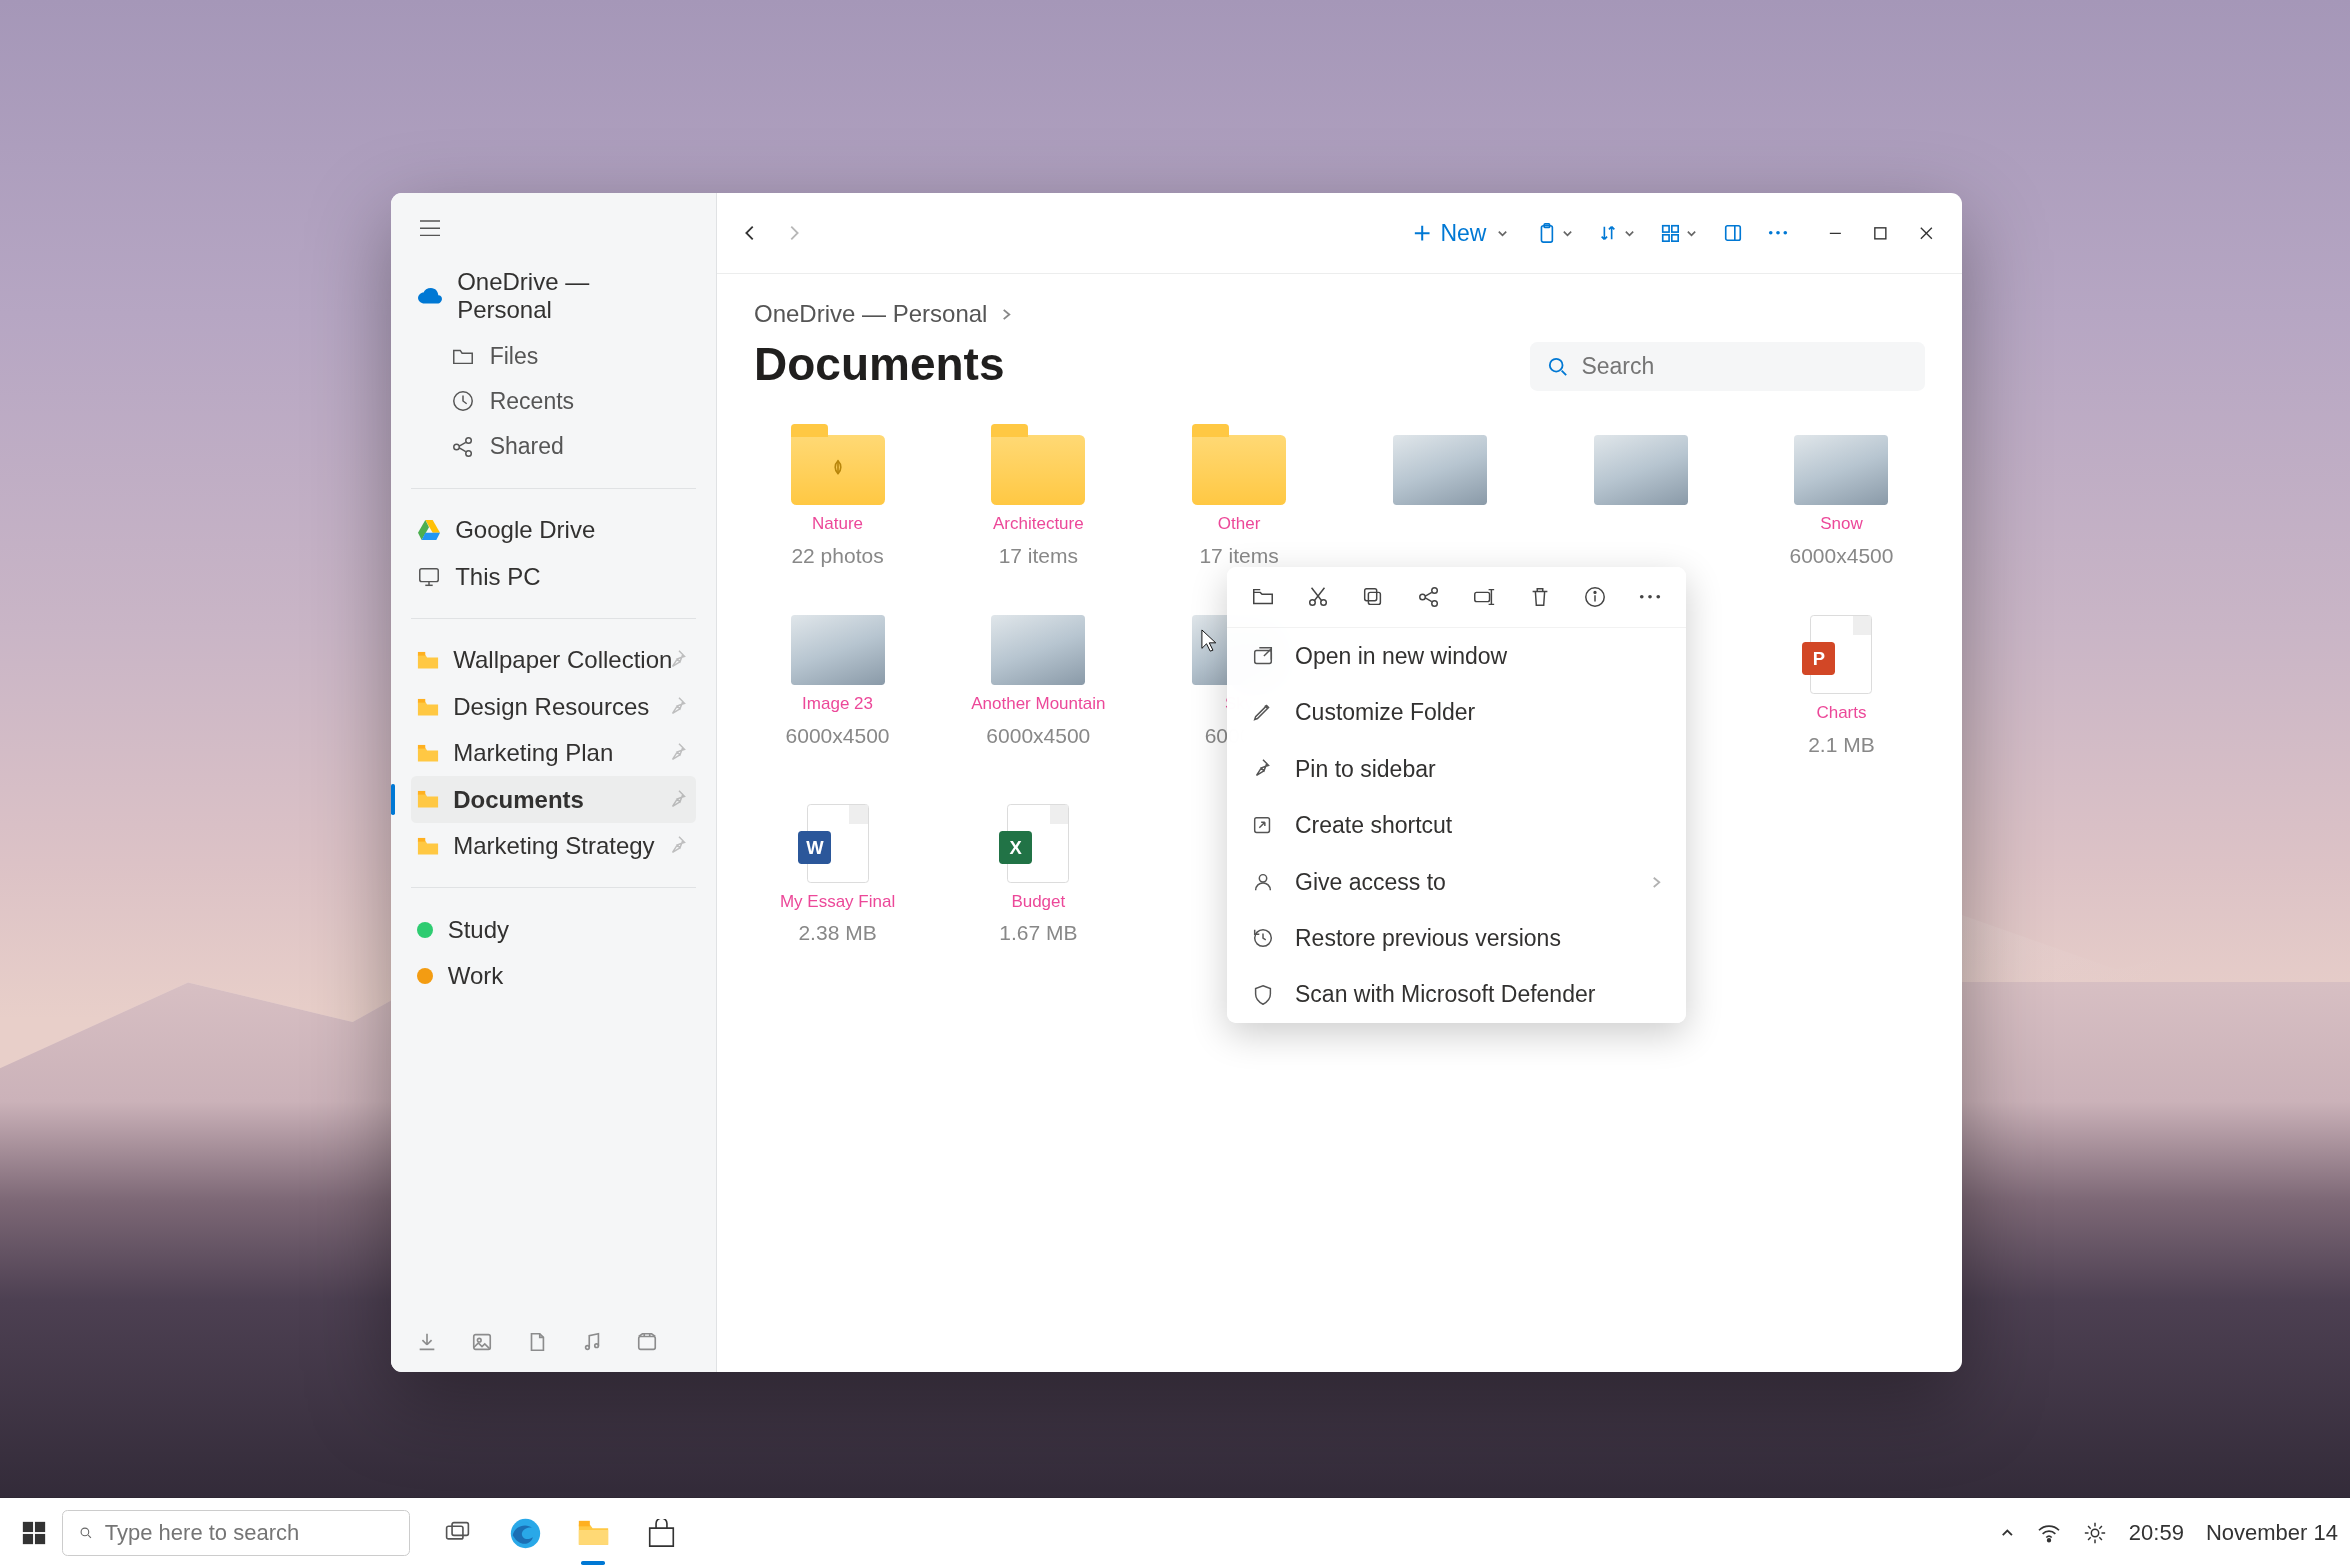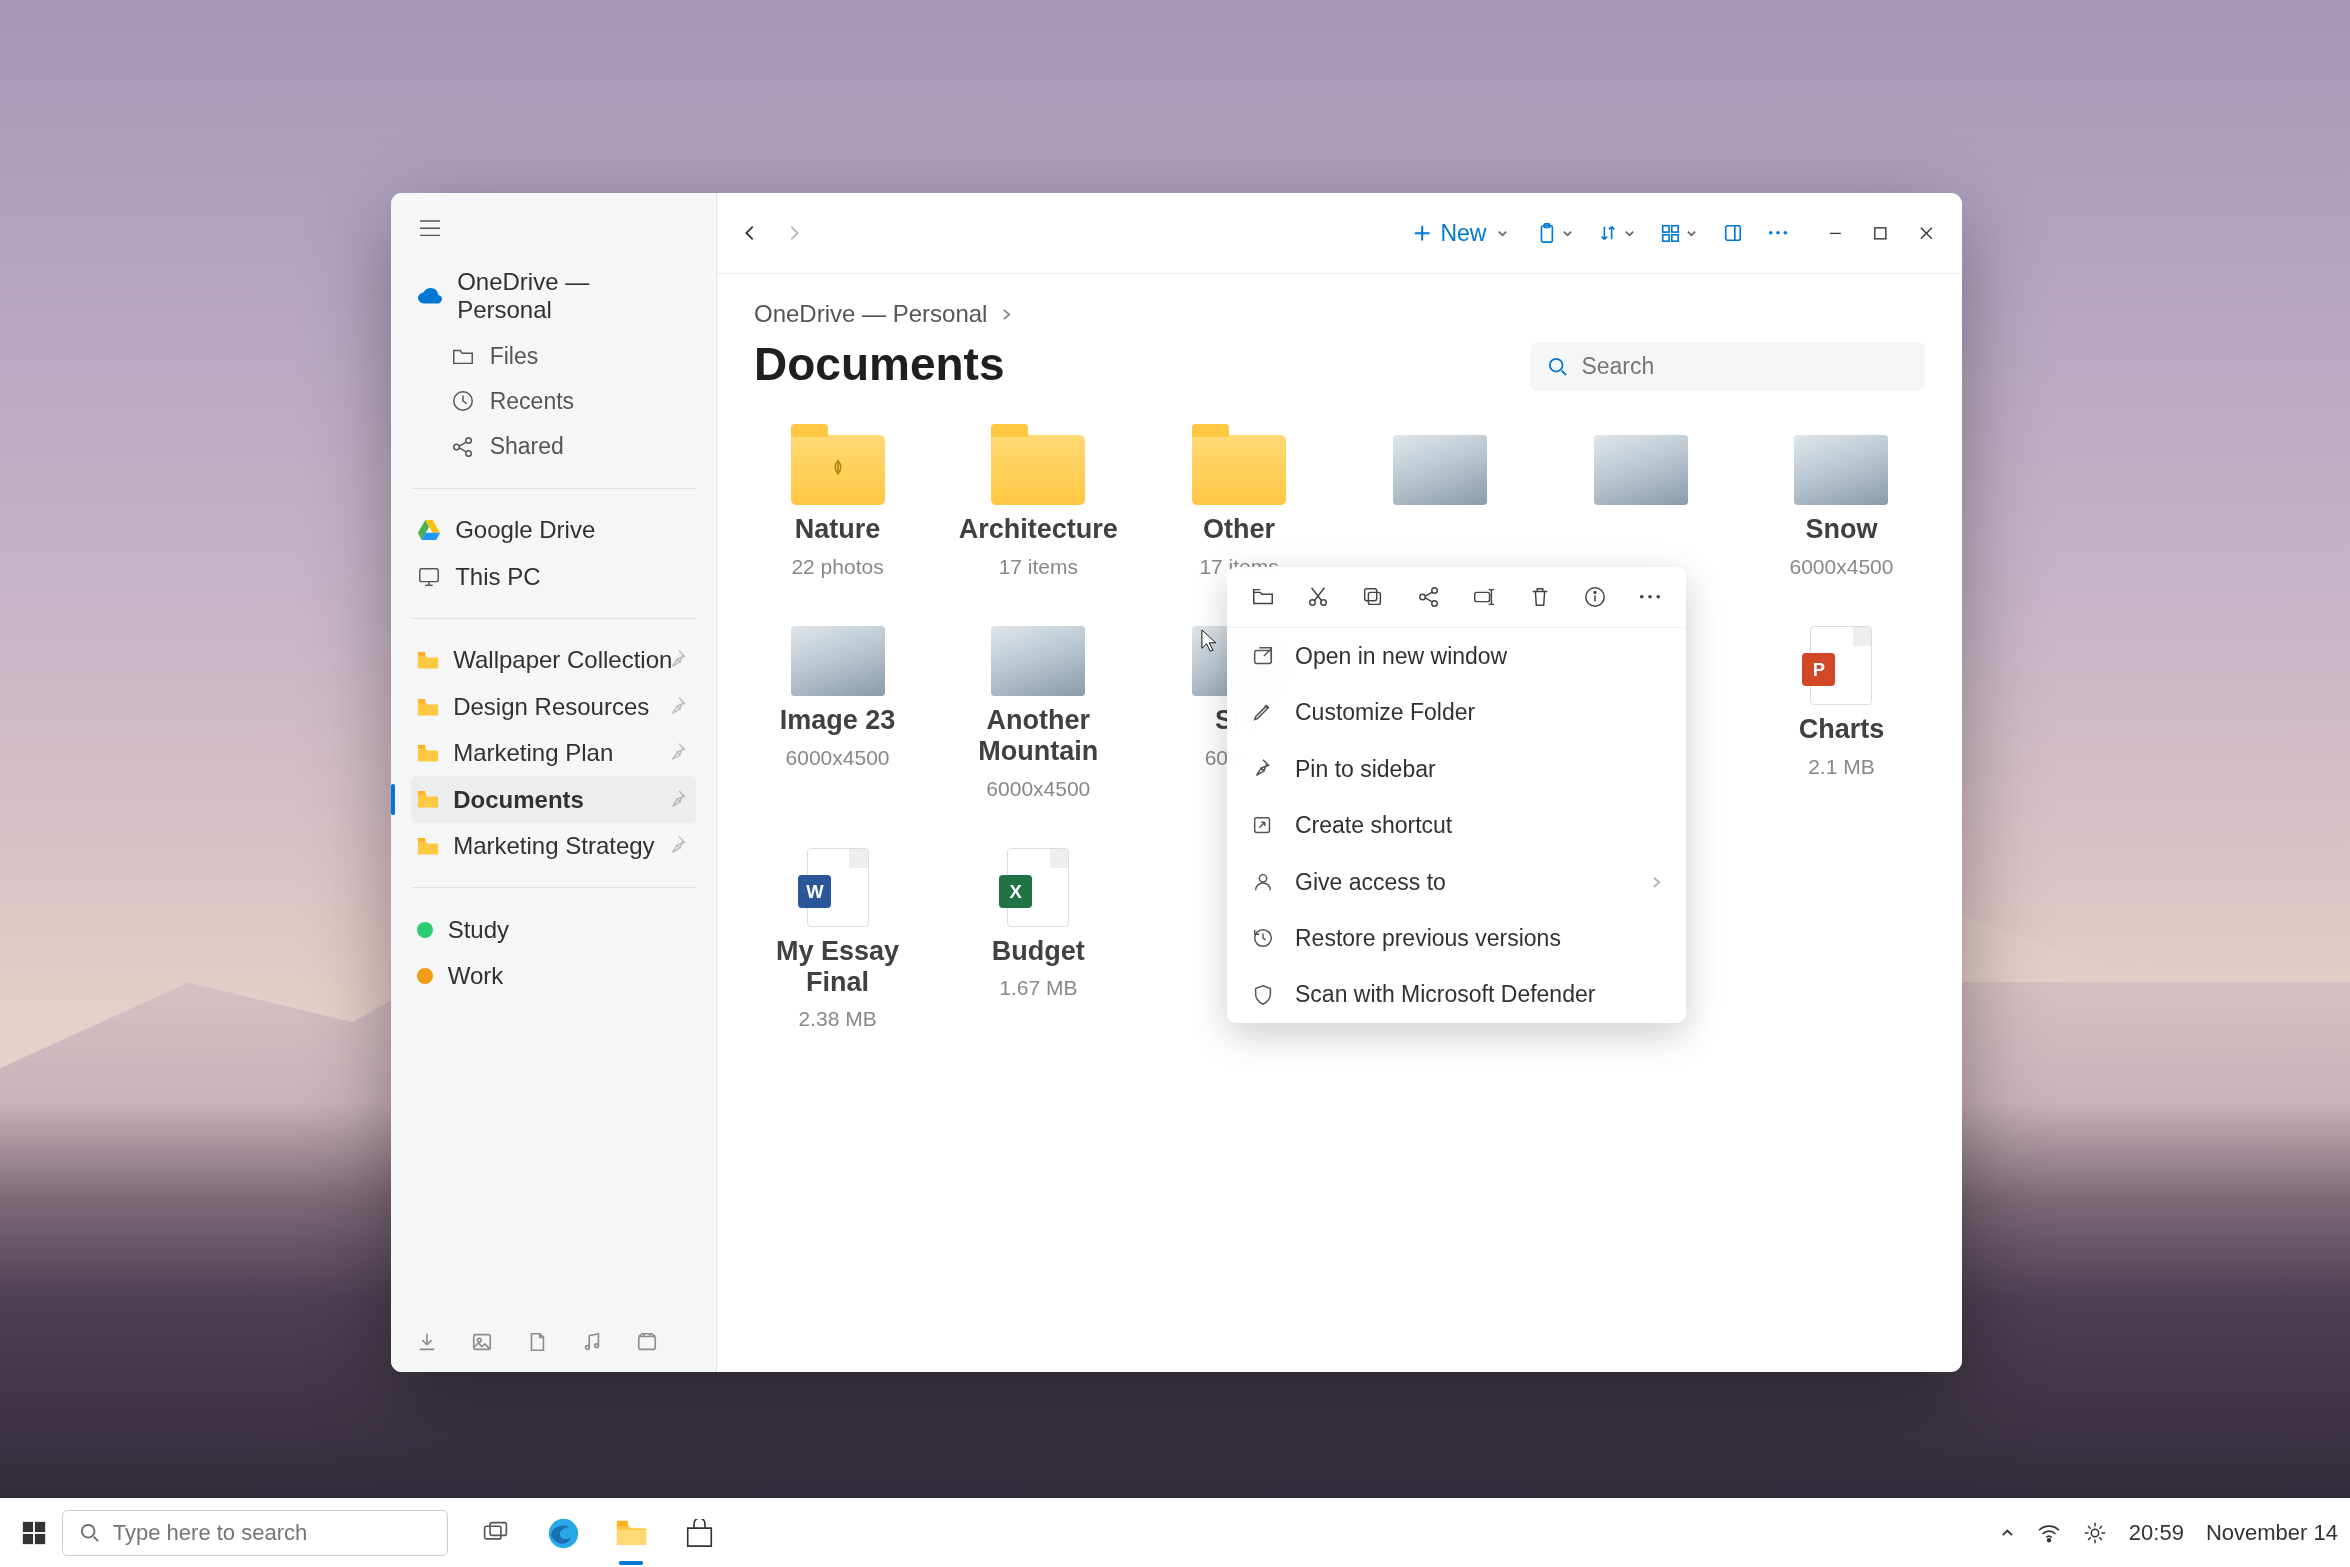--- a/index.html
+++ b/index.html
@@ -59,36 +59,36 @@
 
 .grid { padding:27.5px 27.5px; display:grid; grid-template-columns:repeat(6,1fr); gap:33px 14.7px; align-content:start; }
 .item { display:flex; flex-direction:column; align-items:center; gap:9.2px; cursor:pointer; padding:7.3px; border-radius:7.3px; }
 .item .thumb { width:94px; height:70px; border-radius:3.7px; display:flex; align-items:center; justify-content:center; }
 .thumb.folder { background:linear-gradient(180deg,#ffd975 0%,#ffc843 100%); position:relative; border-radius:1.8px 5.5px 5.5px 5.5px; }
 .thumb.folder::before { content:""; position:absolute; top:-11px; left:0; width:37px; height:13px; background:#ffc843; border-radius:3.7px 3.7px 0 0; }
 .thumb.img { background:#bcc8d2; background-image:linear-gradient(160deg,#e0e6ea 0%,#b7c5d0 50%,#8a9aa8 100%); }
 .thumb.doc { background:#fff; border:0.9px solid #dcdcdc; position:relative; width:62px; height:79px; }
 .thumb.doc::after { content:""; position:absolute; top:0; right:0; width:18.4px; height:18.4px; background:#eee; }
 .doc-badge { position:absolute; left:-9.2px; top:26px; width:33px; height:33px; border-radius:3.7px; display:flex; align-items:center; justify-content:center; color:#fff; font-size:18.4px; font-weight:600; }
-.iname { font-size:27px; font-weight:700; color:#404040; text-align:center; }
+.iname { font-size:17px; font-weight:400; color:#ec4899; text-align:center; }
 .imeta { font-size:21px; color:#888; }
 
 
 .ctx { position:absolute; top:374px; left:836px; width:459px; background:rgba(255,255,255,.97); backdrop-filter:blur(18.4px); border-radius:9.2px; box-shadow:0 11px 37px rgba(0,0,0,.2); overflow:hidden; }
 .ctx-top { display:flex; justify-content:space-between; padding:14.7px 20px; border-bottom:0.9px solid rgba(0,0,0,.05); }
 .ctx-top .cic { width:31px; height:31px; display:flex; align-items:center; justify-content:center; cursor:pointer; border-radius:5.5px; }
 .ctx-row { display:flex; align-items:center; gap:20px; padding:14.7px 24px; font-size:23px; color:#323130; cursor:pointer; }
 .ctx-row .chev { margin-left:auto; opacity:.5; }
 
 .cursor { position:absolute; top:436px; left:810px; }
 
 
 .taskbar { position:absolute; left:0; right:0; bottom:0; height:70px; background:#fff; display:flex; align-items:center; padding:0 13px; box-shadow:0 -0.9px 0 rgba(0,0,0,.1); }
 .start { width:42px; height:42px; display:flex; align-items:center; justify-content:center; cursor:pointer; }
-.searchbox { display:flex; align-items:center; gap:13px; border:0.9px solid #ccc; border-radius:5.5px; padding:9.2px 16.5px; width:386px; margin-left:7.3px; }
+.searchbox { display:flex; align-items:center; gap:13px; border:0.9px solid #ccc; border-radius:5.5px; padding:9.2px 16.5px; width:348px; margin-left:7.3px; }
 .searchbox input { border:0; font-size:22px; outline:none; flex:1; }
 .tb-apps { display:flex; gap:26px; margin-left:26px; }
 .app-ic { width:42px; height:42px; display:flex; align-items:center; justify-content:center; cursor:pointer; position:relative; }
 .app-ic.active::after { content:""; position:absolute; bottom:-11px; left:9.2px; right:9.2px; height:3.7px; background:#0078d4; border-radius:1.8px; }
 .tray { margin-left:auto; display:flex; align-items:center; gap:22px; font-size:22px; color:#333; }
 .tray .ic { cursor:pointer; }
 
 svg { display:block; }
 </style>
 </head>

